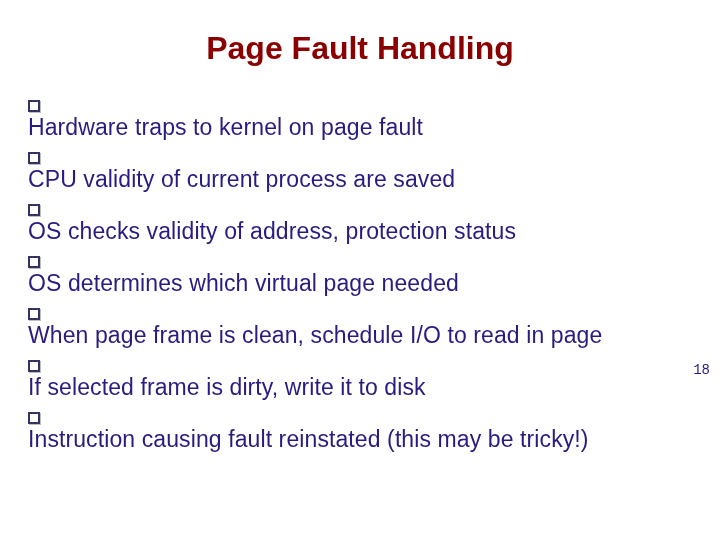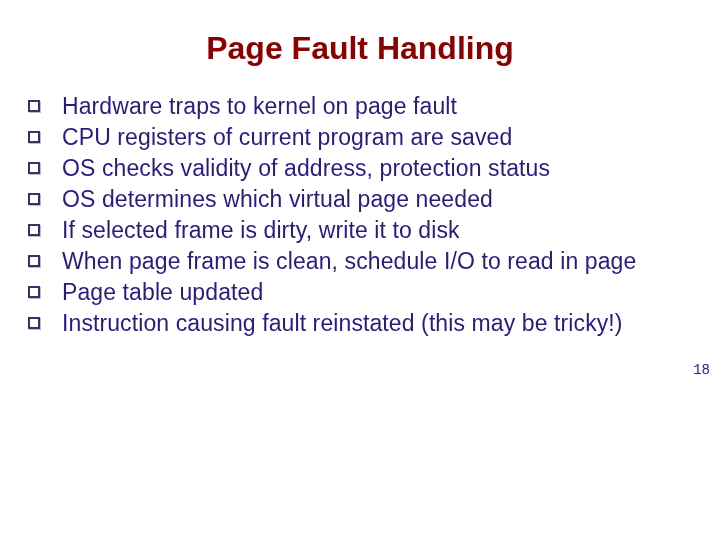--- a/index.html
+++ b/index.html
@@ -28,20 +28,21 @@
     margin-bottom: 24px;
   }
   .bullets {
     margin-left: 8px;
   }
   .item {
     display: flex;
     align-items: flex-start;
     margin-bottom: 0px;
     line-height: 1.35;
+    flex-direction: column;
   }
   .sq {
     flex: 0 0 auto;
     width: 12px;
     height: 12px;
     border: 2px solid #333366;
     margin-top: 9px;
     margin-right: 22px;
     box-sizing: border-box;
     box-shadow: 1px 1px 0 rgba(0,0,0,0.25);
@@ -72,48 +73,44 @@
 
   <div class="bullets">
 
     <div class="item">
       <div class="sq"></div>
       <div class="txt">Hardware traps to kernel on page fault</div>
     </div>
 
     <div class="item">
       <div class="sq"></div>
-      <div class="txt">CPU registers of current program are saved</div>
+      <div class="txt">CPU validity of current process are saved</div>
     </div>
 
     <div class="item">
       <div class="sq"></div>
       <div class="txt">OS checks validity of address, protection status</div>
     </div>
 
     <div class="item">
       <div class="sq"></div>
       <div class="txt">OS determines which virtual page needed</div>
     </div>
 
 
     <div class="item">
       <div class="sq"></div>
-      <div class="txt">If selected frame is dirty, write it to disk</div>
-    </div>
-
-    <div class="item">
-      <div class="sq"></div>
       <div class="txt">When page frame is clean, schedule I/O to read in page</div>
     </div>
 
     <div class="item">
       <div class="sq"></div>
-      <div class="txt">Page table updated</div>
+      <div class="txt">If selected frame is dirty, write it to disk</div>
     </div>
+
 
 
     <div class="item">
       <div class="sq"></div>
       <div class="txt">Instruction causing fault reinstated (this may be tricky!)</div>
     </div>
 
 
   </div>
 

